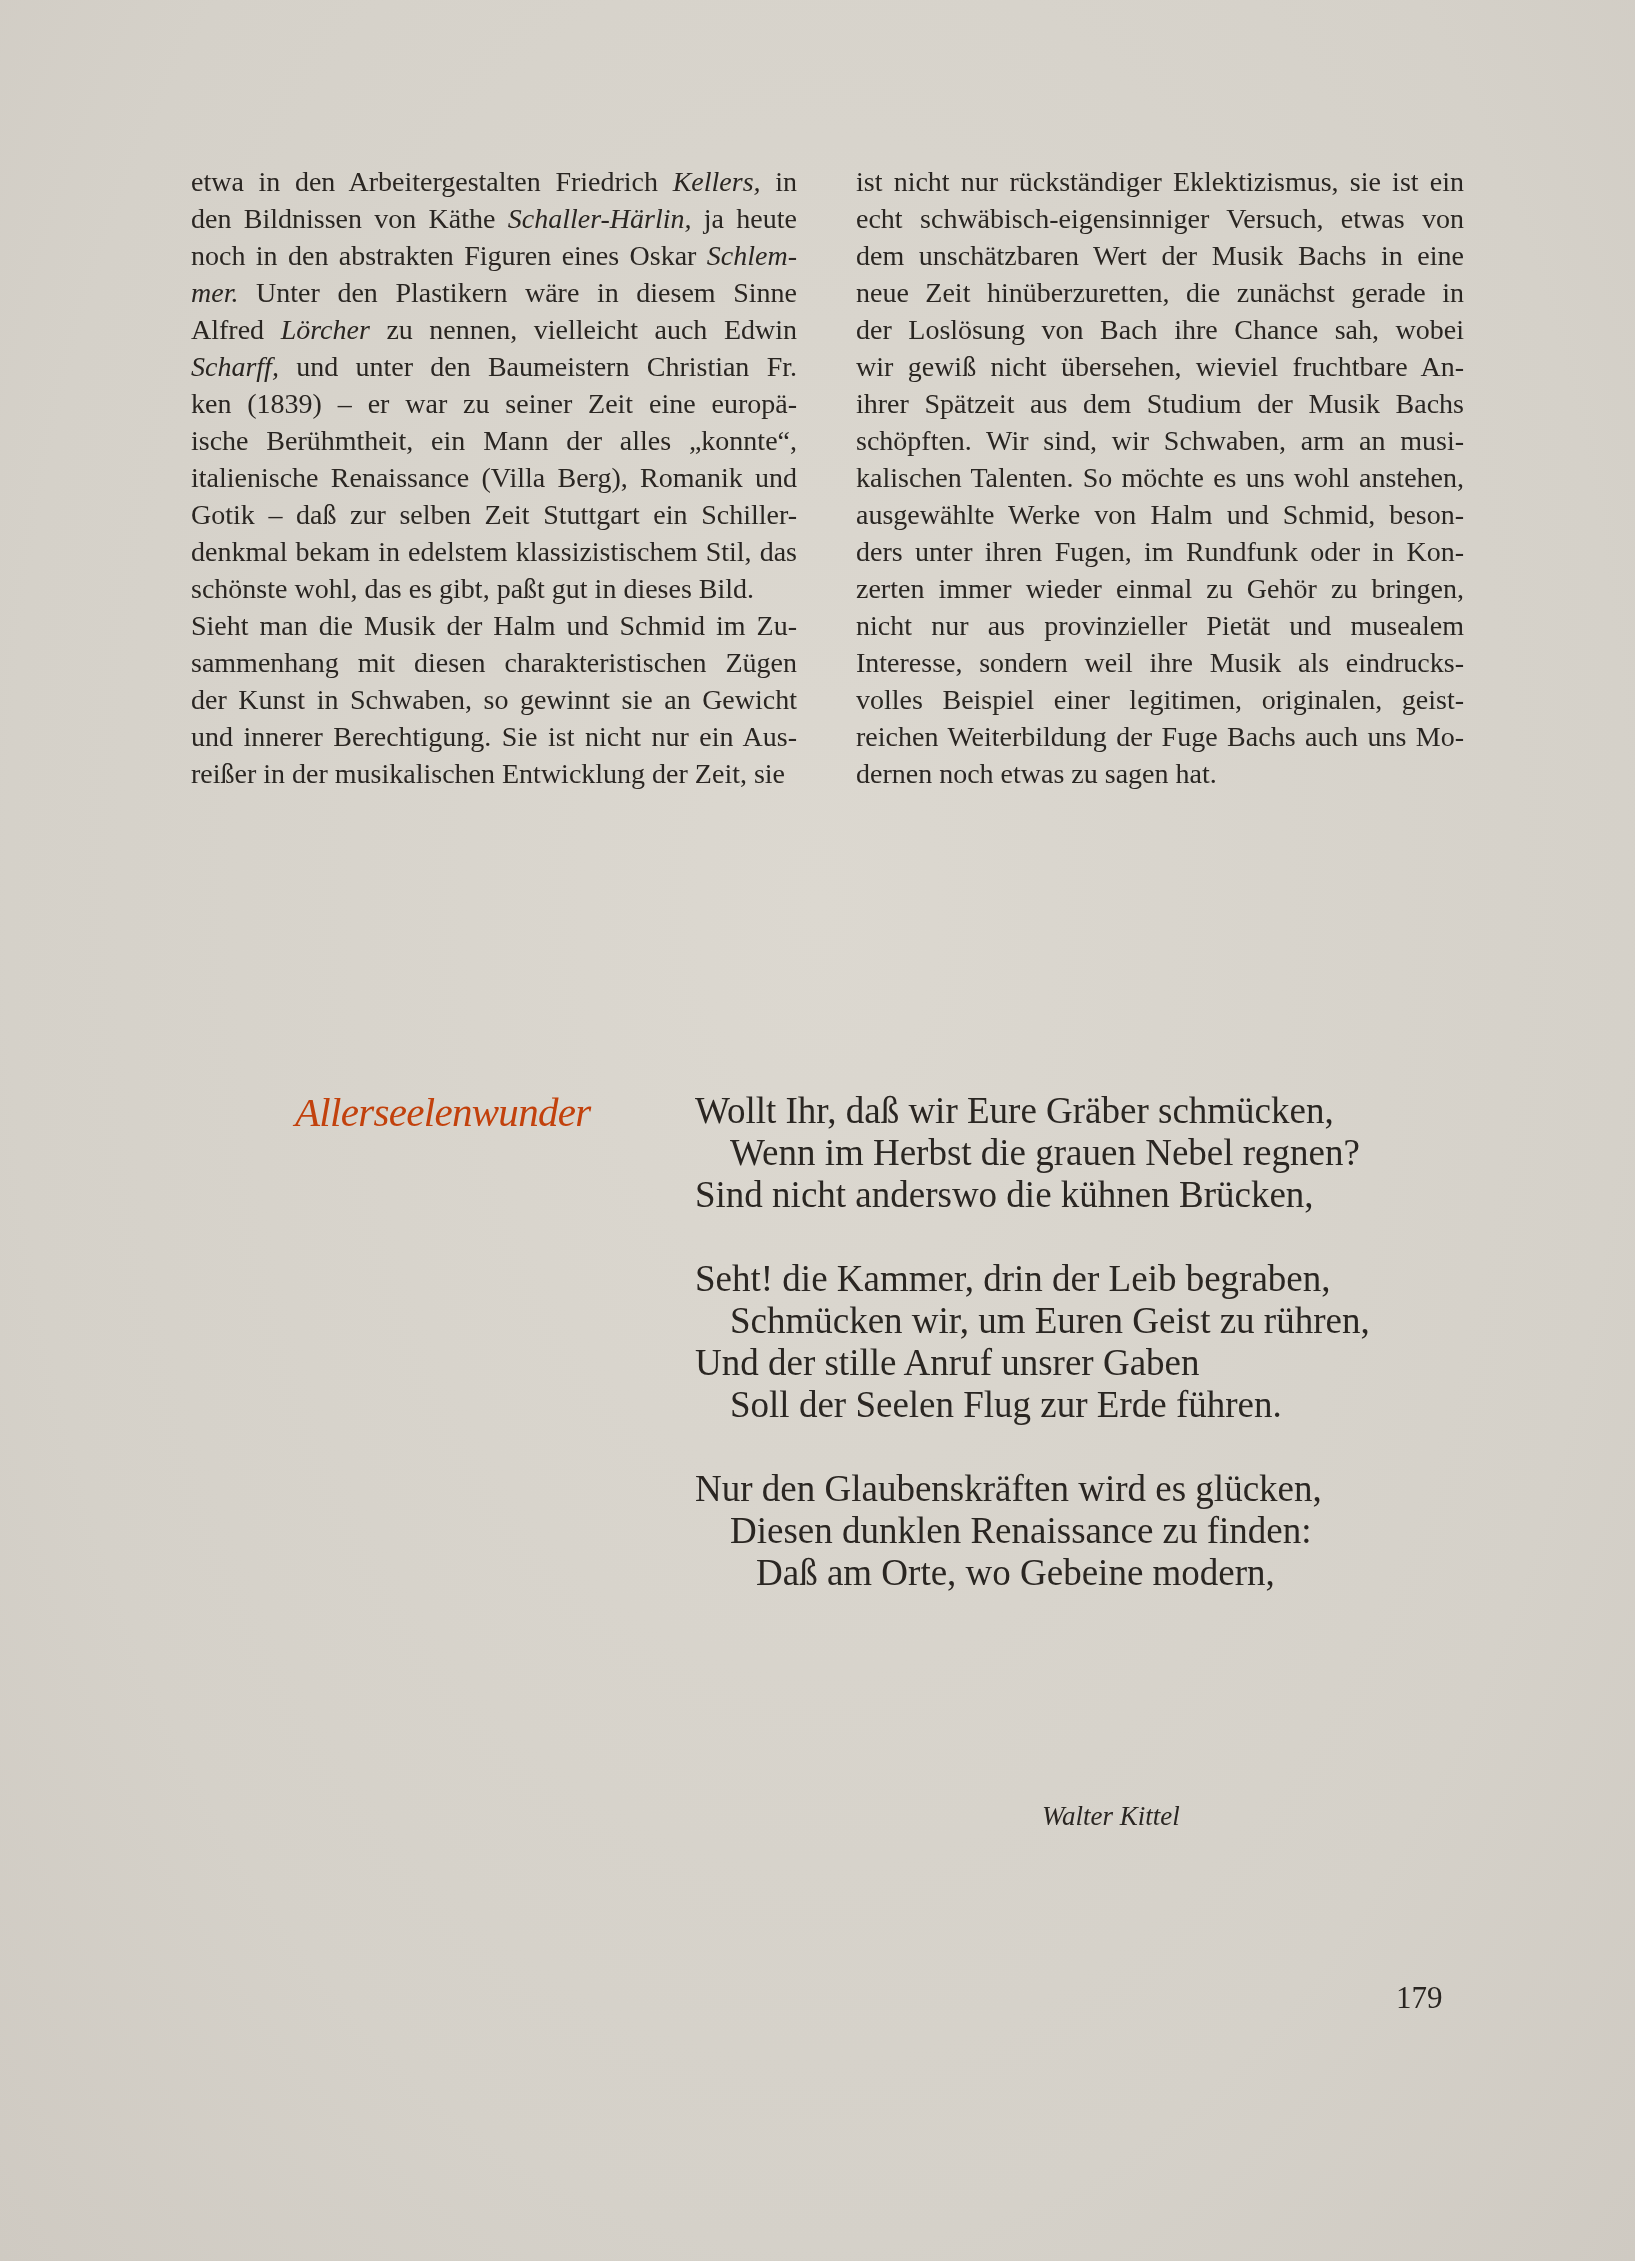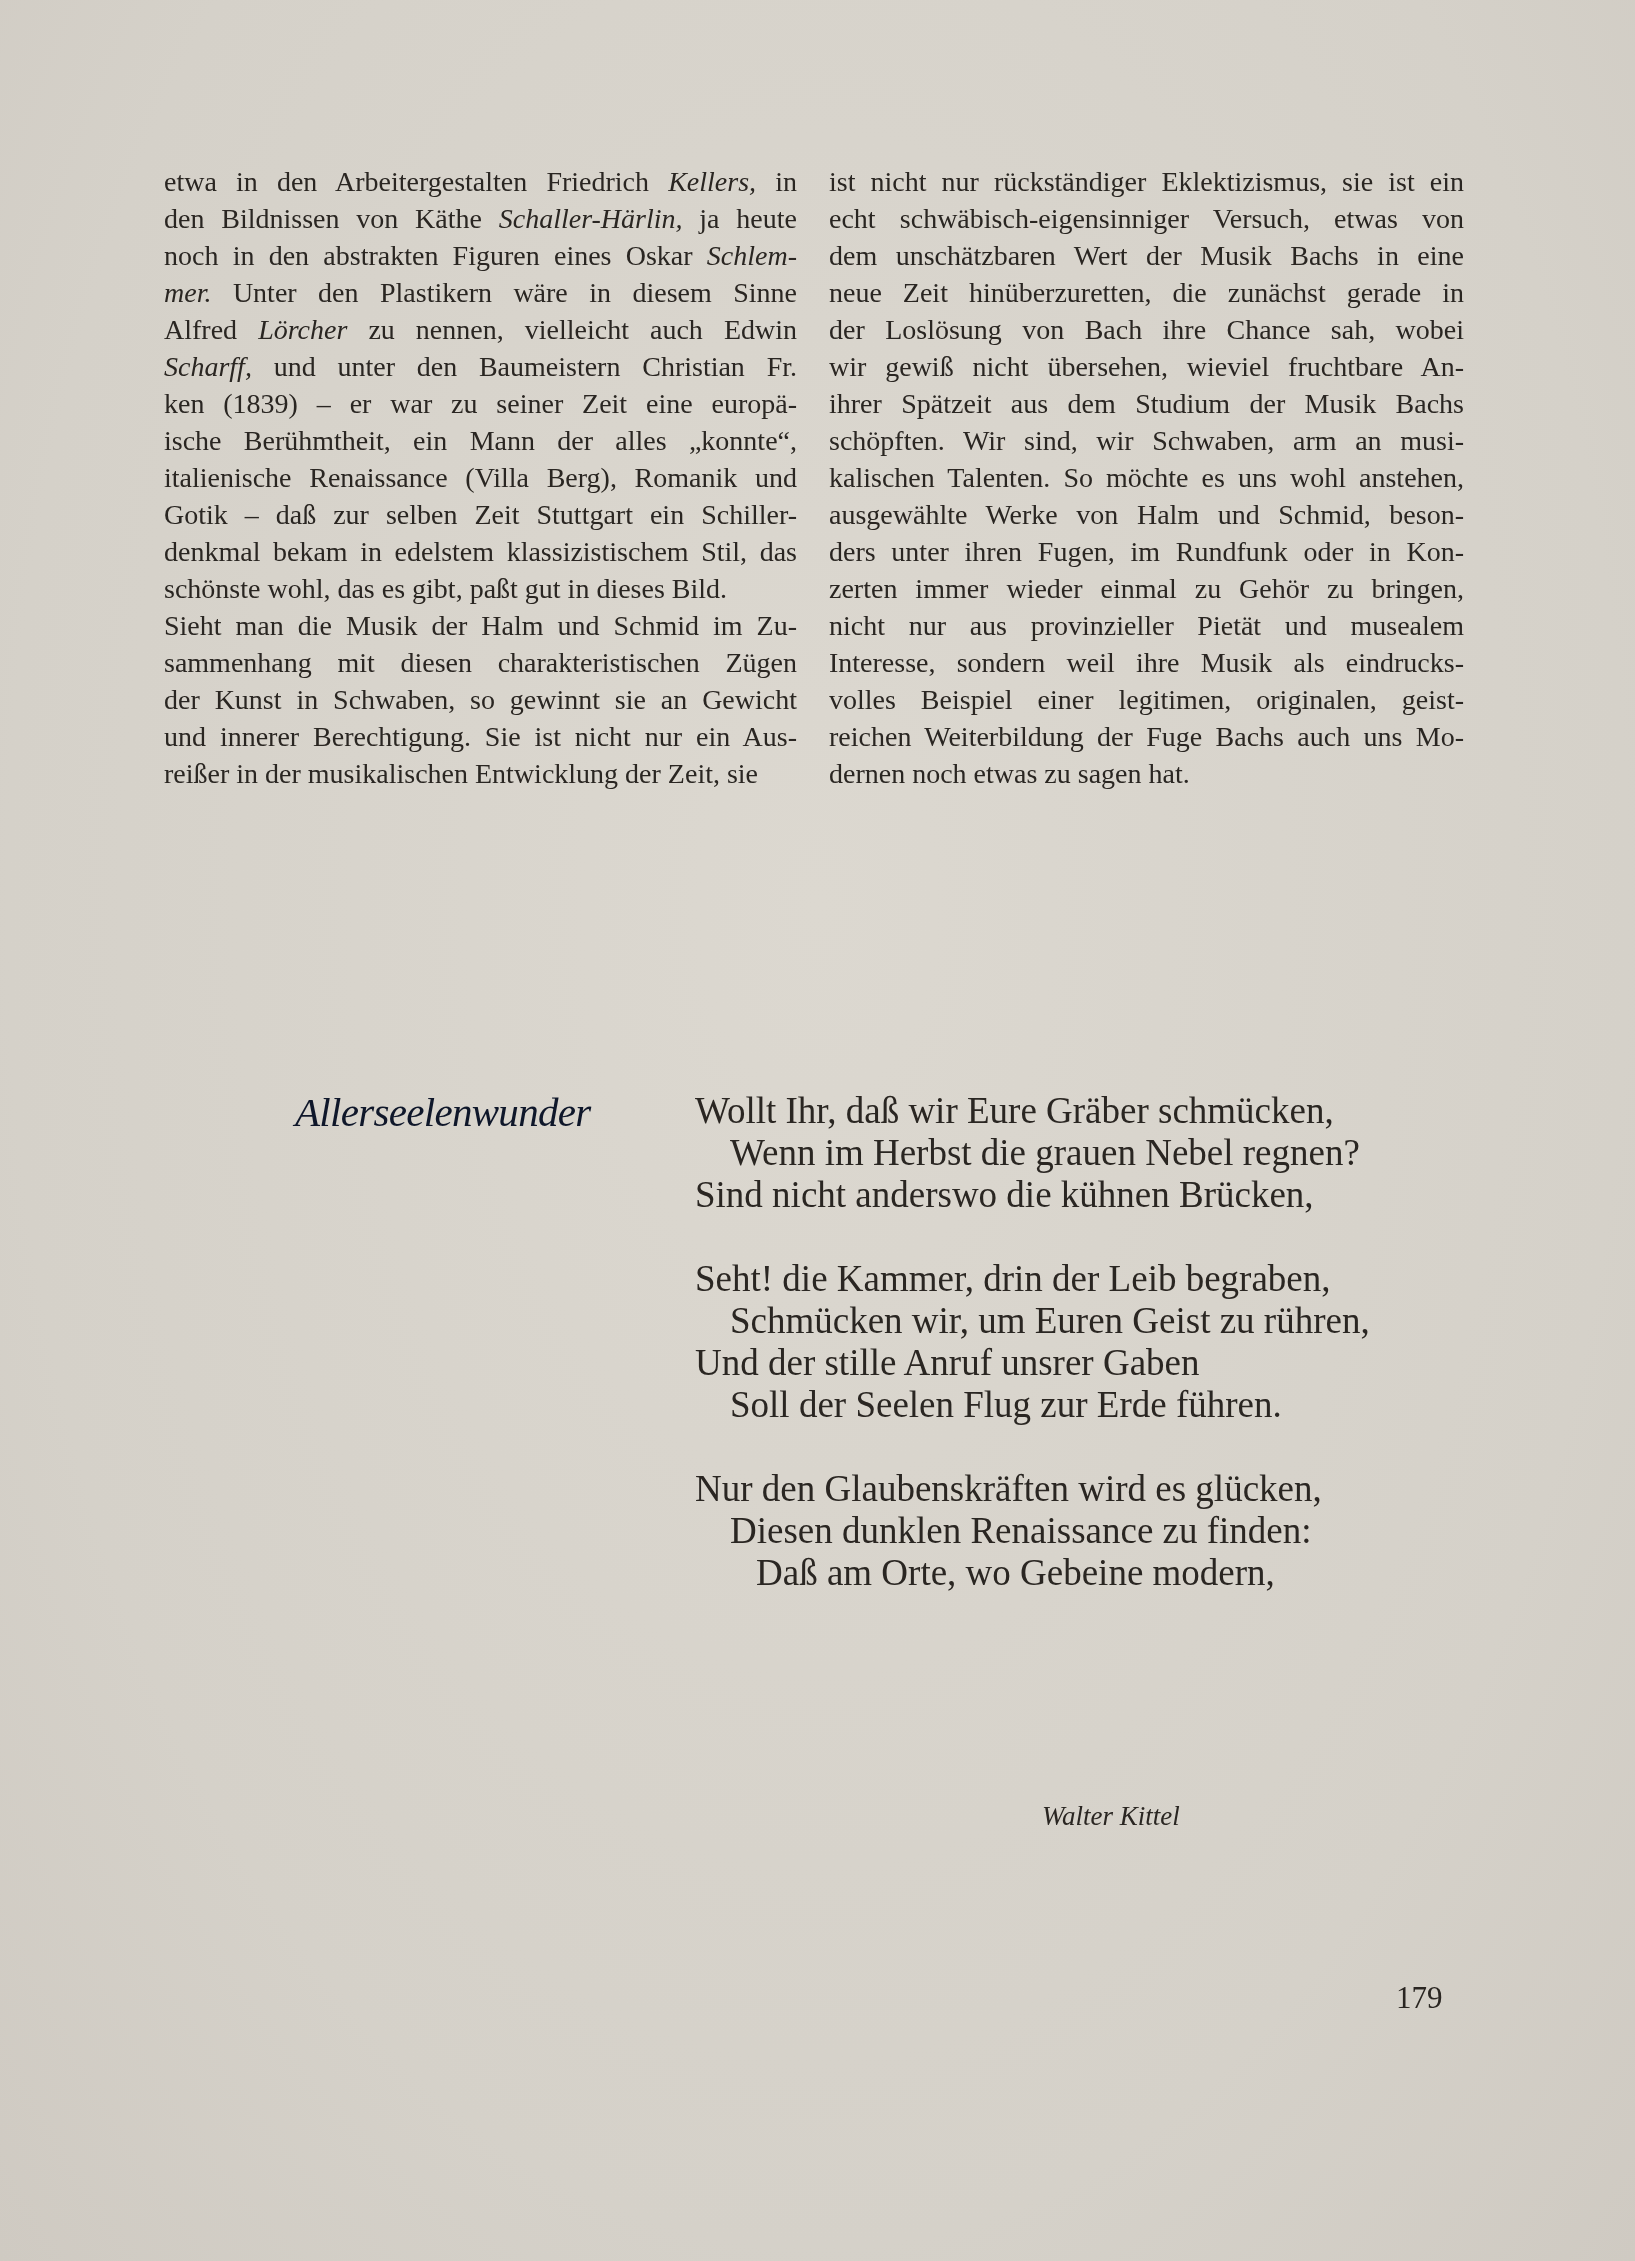--- a/index.html
+++ b/index.html
@@ -15,28 +15,28 @@
     position: absolute; inset: 0;
     background: radial-gradient(ellipse at 50% 40%, #dcd8d0 0%, #d5d1c9 70%, #cfcac2 100%);
   }
   .col {
     position: absolute; top: 163px; width: 633px;
     font-size: 28px; line-height: 37px;
     text-align: justify;
   }
   .col-left { left: 164px; }
   .col-right { left: 829px; width: 635px; }
-  .line { display: block; text-align: justify; text-align-last: justify; height: 37px; white-space: nowrap; }
+  .line { display: block; text-align: justify; text-align-last: justify; height: 37px; white-space: nowrap; margin-left: 27px; }
   .line.last { text-align-last: left; }
   .it { font-style: italic; }
   .title {
     position: absolute; left: 295px; top: 1088px;
     font-style: italic; font-size: 41px; letter-spacing: -0.7px;
     font-family: "Liberation Serif", "DejaVu Serif", serif;
-    color: #0f172a;
+    color: #c2410c;
   }
   .poem {
     position: absolute; left: 695px; top: 1090px;
     font-size: 37px; line-height: 42px;
   }
   .verse-line { display: block; white-space: nowrap; height: 42px; }
   .in1 { padding-left: 35px; }
   .in2 { padding-left: 61px; }
   .stanza-gap { height: 42px; }
   .author {

